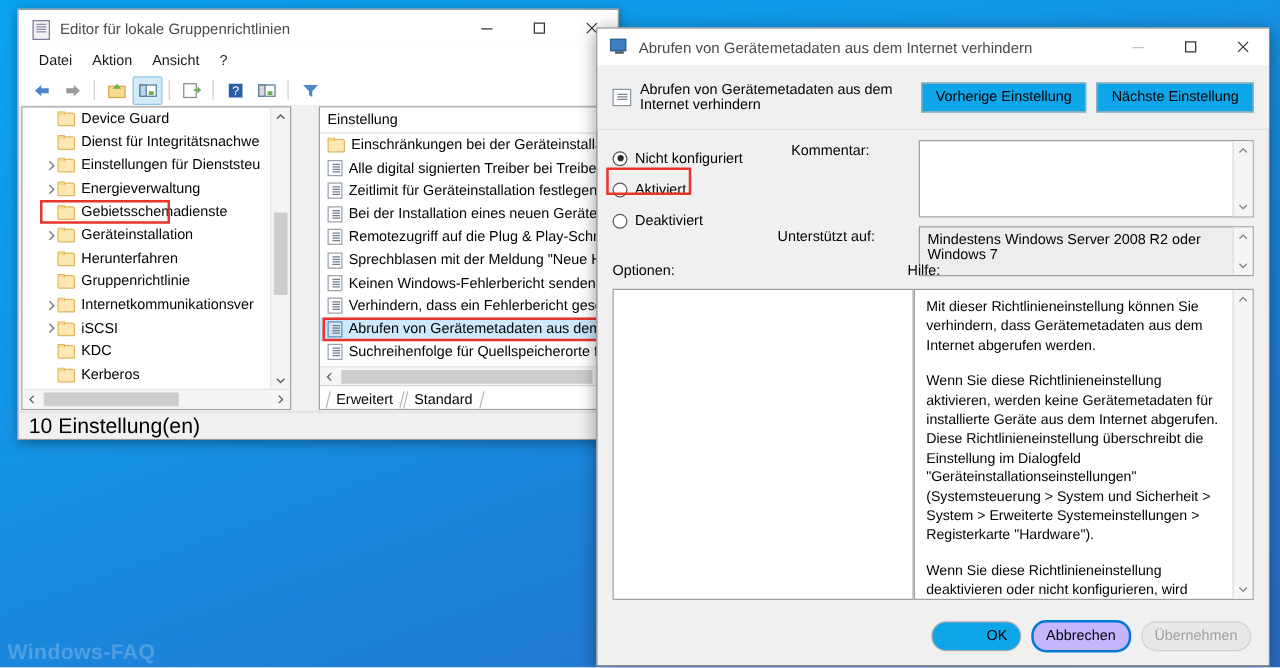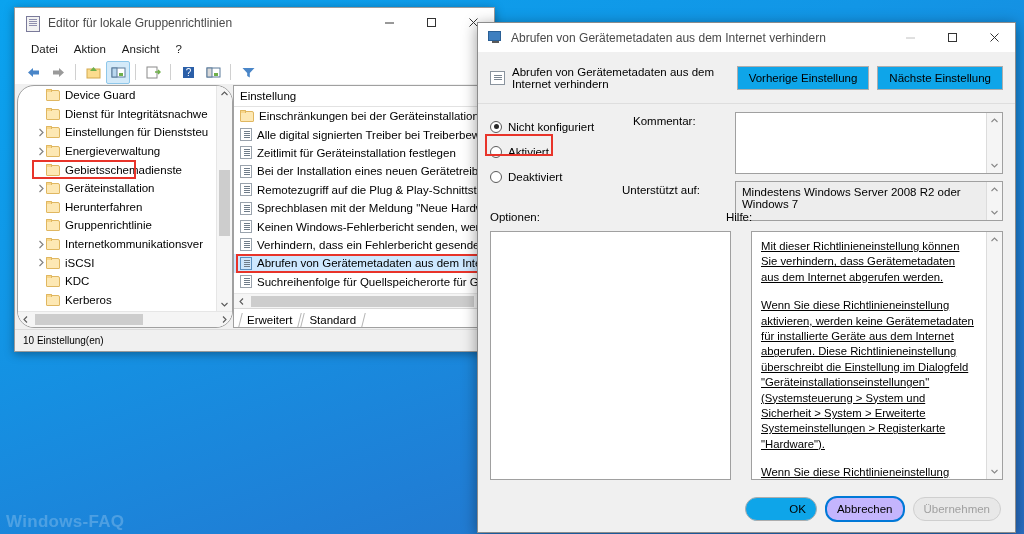--- a/index.html
+++ b/index.html
@@ -123,21 +123,21 @@
     background: #f0f0f0;
     padding: 1px 2px 2px 2px;
     box-sizing: border-box;
   }
   .pane {
     background: #fff;
     border: 1px solid #a0a0a0;
     position: relative;
     overflow: hidden;
   }
-  .tree-pane { width: 214px; margin-right: 0; flex: 0 0 auto; border-radius: 17px; }
+  .tree-pane { width: 214px; margin-right: 22px; flex: 0 0 auto; }
   .list-pane { flex: 1 1 auto; }
 
   .tree-scroll {
     position: absolute;
     left: 0; right: 15px; top: 0; bottom: 15px;
     overflow: hidden;
   }
   .tree-row {
     height: 18.6px;
     display: flex;
@@ -295,21 +295,21 @@
   .tab::after { right: 0px; transform: skewX(-14deg); }
   .statusbar {
     position: absolute;
     left: 0; right: 0; bottom: 0;
     height: 21px;
     background: #f0f0f0;
     border-top: 1px solid #dcdcdc;
     display: flex;
     align-items: center;
     padding-left: 8px;
-    font-size: 10px;
+    font-size: 17px;
   }
 
   
   #dialog {
     position: absolute;
     left: 477px;
     top: 22px;
     width: 537px;
     height: 509px;
     background: #f0f0f0;
@@ -458,22 +458,21 @@
   }
   .opt-label { position: absolute; left: 12px; font-size: 11.5px; }
   .help-label { position: absolute; left: 248px; font-size: 11.5px; }
 
   .panes-row {
     position: absolute;
     left: 12px; right: 12px;
     top: 208px;
     bottom: 52px;
     display: flex;
-    gap: 20px;
-    text-decoration: underline;
+    gap: 0;
   }
   .opt-pane {
     flex: 0 0 239px;
     background: #fff;
     border: 1px solid #a0a0a0;
   }
   .help-pane {
     flex: 1 1 auto;
     background: #fff;
     border: 1px solid #a0a0a0;

